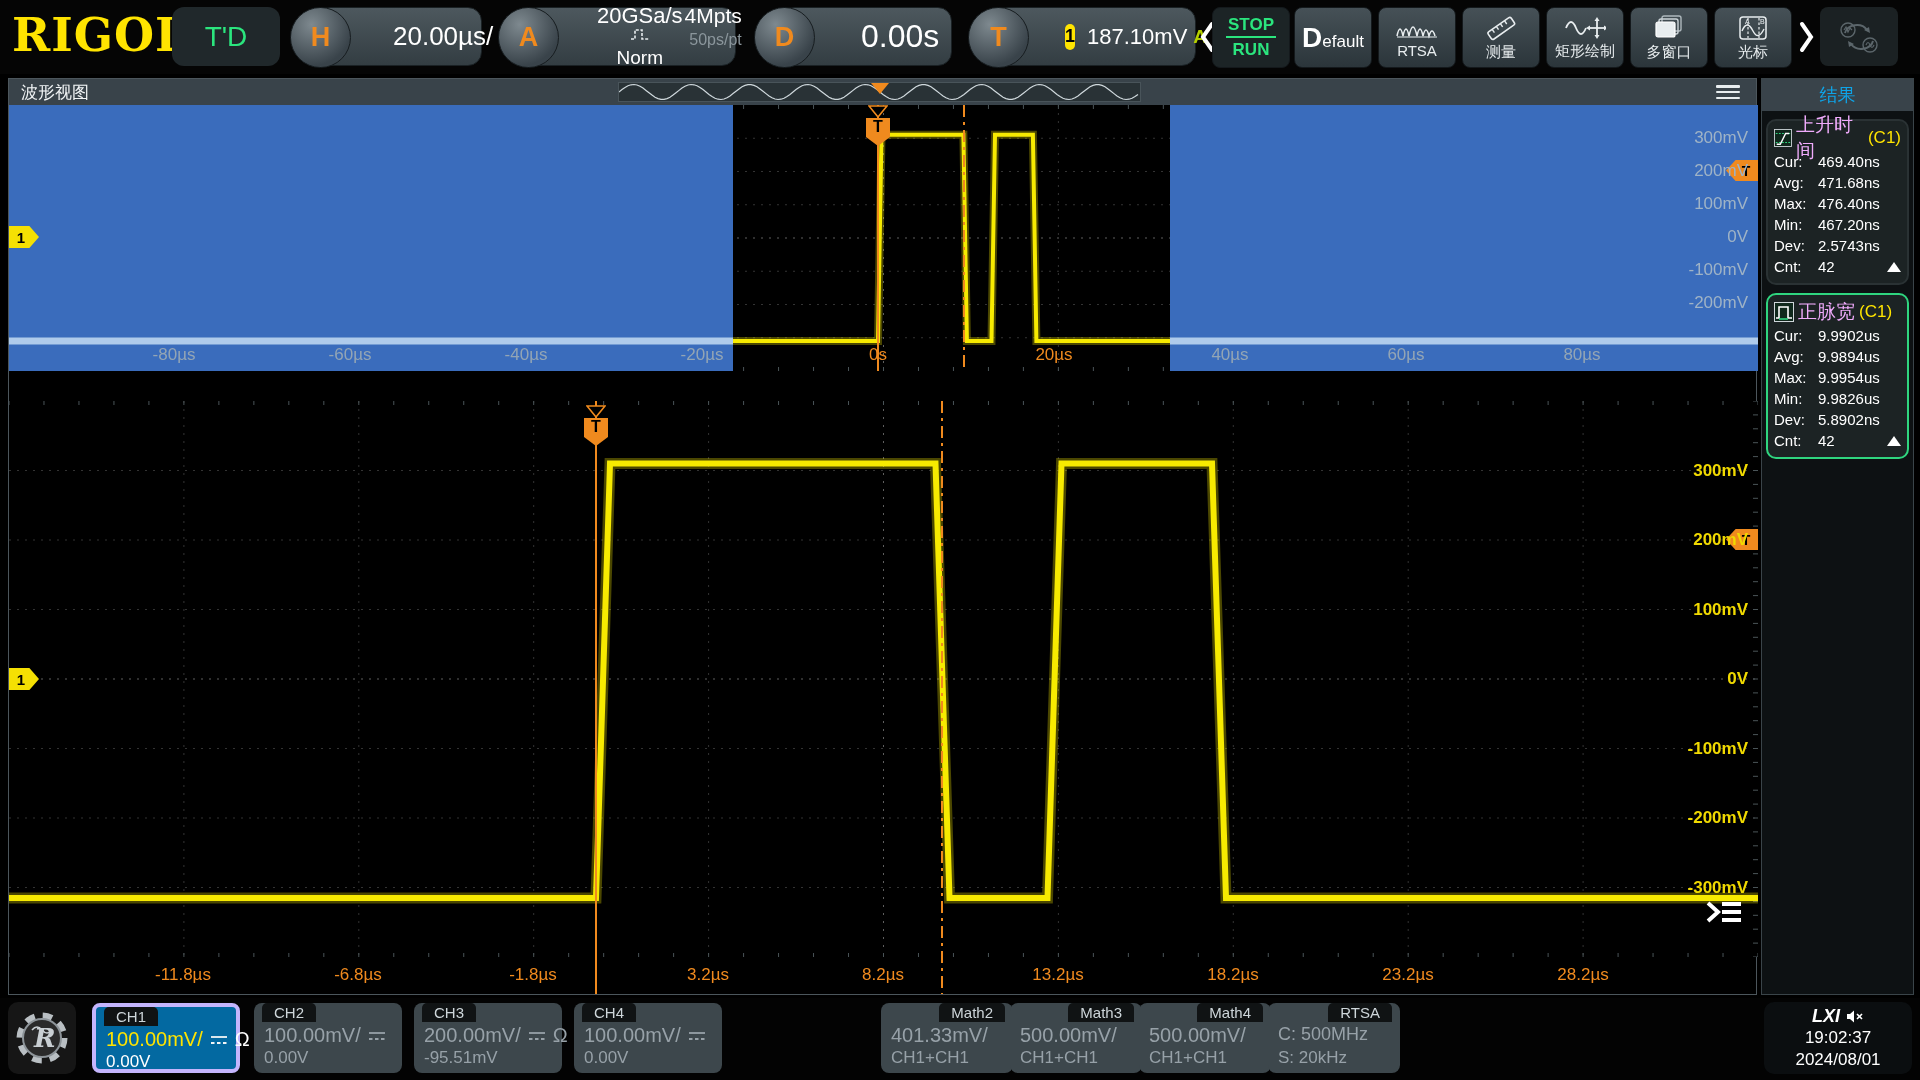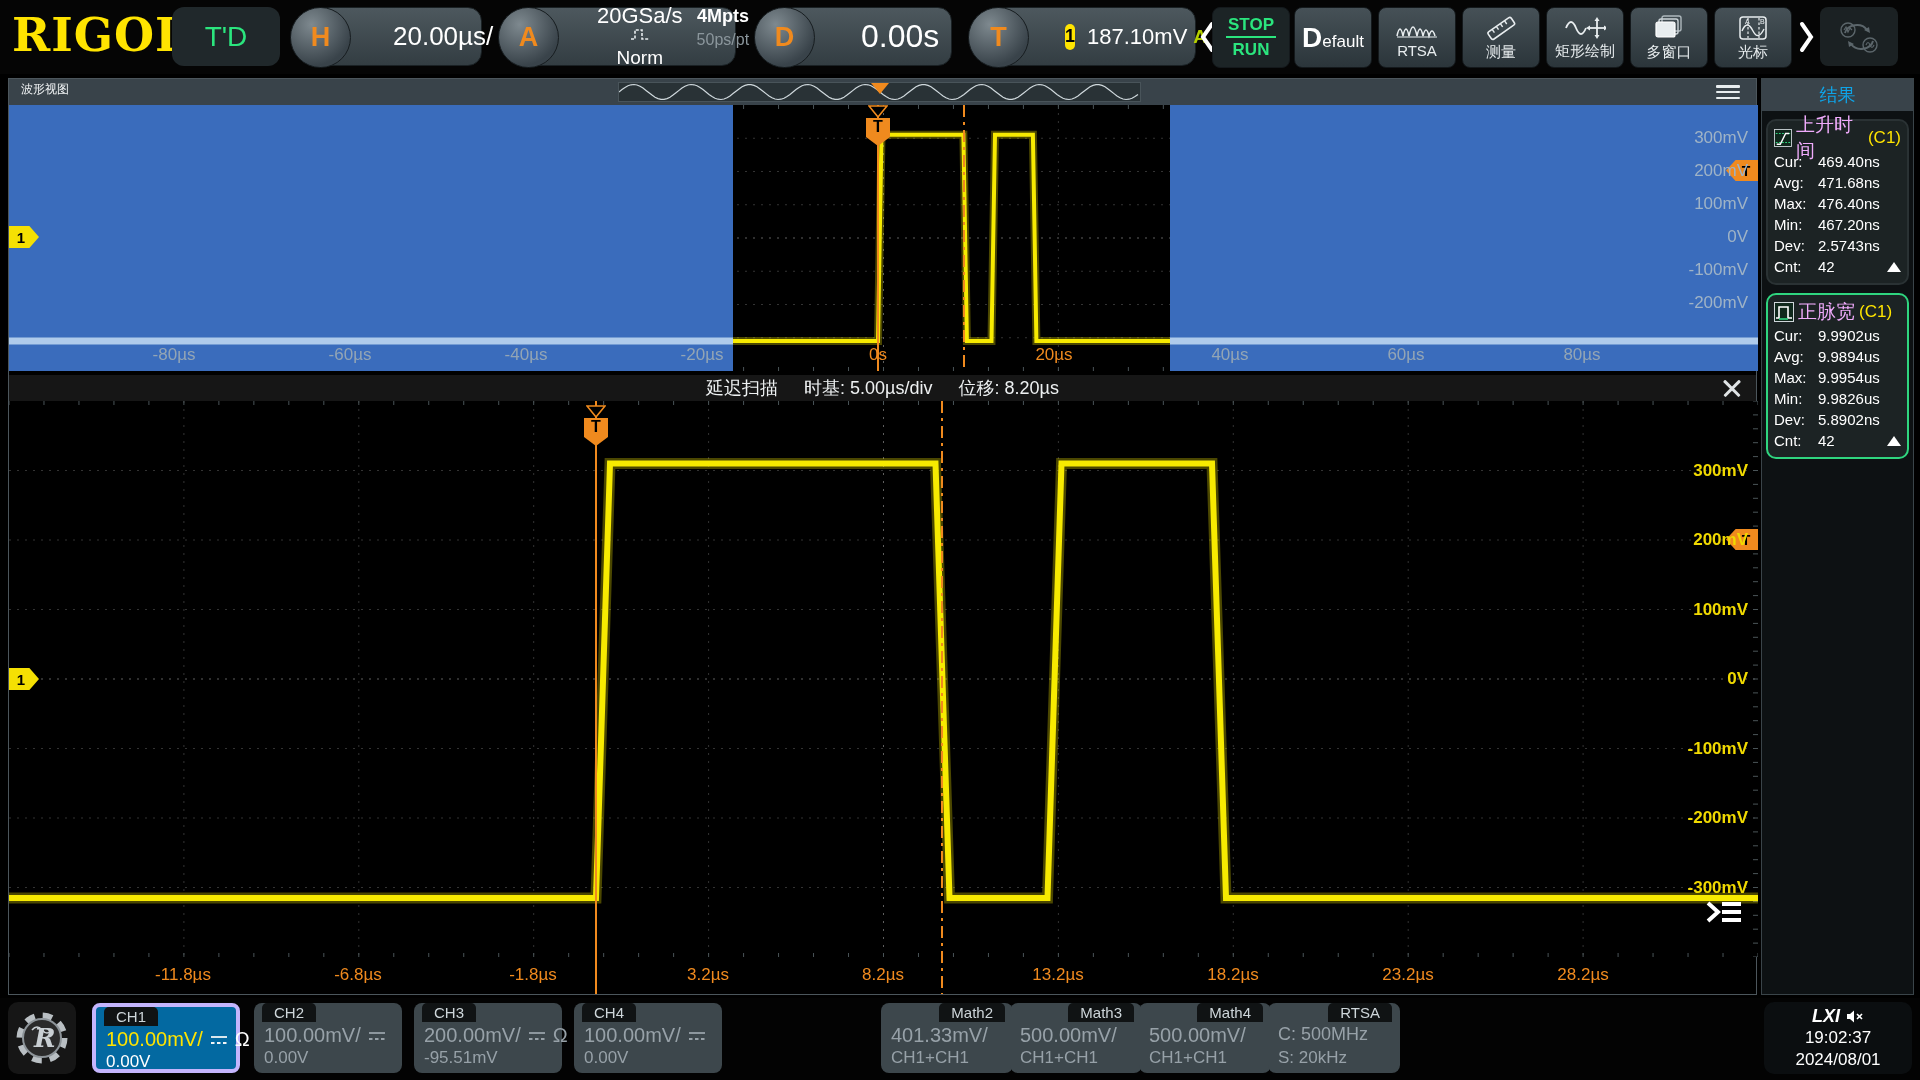--- a/index.html
+++ b/index.html
@@ -15,26 +15,26 @@
   .knobgrp{position:absolute;top:7px;height:59px;}
   .knobgrp .pill{position:absolute;left:26px;right:0;top:0;bottom:0;border-radius:14px;
     background:linear-gradient(180deg,#4d585e,#333d42);border:1px solid #1a2124;
     display:flex;align-items:center;color:#fff;}
   .knob{position:absolute;left:0;top:0;width:59px;height:59px;border-radius:50%;
     background:radial-gradient(circle at 35% 28%,#7e898f,#39434a 72%);border:1px solid #171d20;
     display:flex;align-items:center;justify-content:center;color:#f08a1e;font-size:27px;font-weight:bold;z-index:2;}
   .grp-h{left:290px;width:192px;}
   .grp-h .val{margin-left:76px;font-size:26px;}
   .grp-a{left:498px;width:238px;}
-  .grp-a .cols{margin-left:72px;display:flex;gap:14px;width:156px;}
+  .grp-a .cols{margin-left:72px;display:flex;gap:2px;width:156px;}
   .grp-a .c1{display:flex;flex-direction:column;line-height:24px;}
   .grp-a .c1 .r1{font-size:22px;}
   .grp-a .c1 .r2{font-size:19px;display:flex;align-items:center;gap:5px;flex-direction:column;}
   .grp-a .c2{display:flex;flex-direction:column;line-height:24px;text-align:right;margin-left:auto;}
-  .grp-a .c2 .r1{font-size:18px;font-weight:bold;}
+  .grp-a .c2 .r1{font-size:21px;}
   .grp-a .c2 .r2{font-size:16px;color:#8b969c;}
   .grp-d{left:754px;width:198px;}
   .grp-d .val{margin-left:80px;font-size:32px;}
   .grp-t{left:968px;width:228px;}
   .grp-t .pill{gap:6px;padding-left:70px;}
   .badge1{width:26px;height:26px;background:#ffe400;border-radius:6px;color:#000;font-weight:bold;
     font-size:18px;display:flex;align-items:center;justify-content:center;}
   .tlevel{font-size:22px;}
   .tflagA{color:#b5cf00;font-size:19px;font-weight:bold;}
   .chev{position:absolute;top:20px;width:20px;height:34px;}
@@ -47,21 +47,21 @@
   .runstop .s2{color:#2be57e;font-size:17px;font-weight:bold;margin-top:2px;}
   .defbtn .dlabel{display:block;font-size:17px;color:#fff;}
   .defbtn .dlabel::first-letter{font-size:28px;font-weight:bold;}
   .graybtn{position:absolute;left:1820px;top:7px;width:78px;height:59px;background:#1b2123;
     border-radius:8px;display:flex;align-items:center;justify-content:center;}
 
   
   #workspace{position:absolute;left:8px;top:78px;width:1749px;height:917px;background:#000;
     border:1px solid #4c565c;box-sizing:border-box;}
   #titlebar{position:absolute;left:0;top:0;width:100%;height:26px;background:#39434a;}
-  #titlebar .wtitle{position:absolute;left:12px;top:2px;font-size:12px;color:#f2f5f6;}
+  #titlebar .wtitle{position:absolute;left:12px;top:2px;font-size:17px;color:#f2f5f6;}
   #navstrip{position:absolute;left:609px;top:3px;width:523px;height:20px;background:#293236;
     border:1px solid #49545a;box-sizing:border-box;}
   #navtri{position:absolute;left:50%;top:0;margin-left:-9px;width:0;height:0;
     border-left:9px solid transparent;border-right:9px solid transparent;border-top:11px solid #f08a1e;}
   .hamb{position:absolute;right:16px;top:6px;width:24px;height:14px;display:flex;flex-direction:column;justify-content:space-between;}
   .hamb i{display:block;height:2.5px;background:#e8edef;border-radius:1px;}
 
   .plotwrap{position:absolute;left:0;overflow:hidden;}
   #upwrap{top:26px;width:1749px;height:266px;}
   #lowrap{top:322px;width:1749px;height:593px;}
@@ -484,29 +484,20 @@
           <span class="tlabel dim" style="left: 1573px; top: 240px;">80µs</span>
           <span class="vlabel" style="top: 33px; color: rgb(159, 179, 198);">300mV</span>
           <span class="vlabel" style="top: 66px; color: rgb(159, 179, 198);">200mV</span>
           <span class="vlabel" style="top: 99px; color: rgb(159, 179, 198);">100mV</span>
           <span class="vlabel" style="top: 132px; color: rgb(159, 179, 198);">0V</span>
           <span class="vlabel" style="top: 165px; color: rgb(159, 179, 198);">-100mV</span>
           <span class="vlabel" style="top: 198px; color: rgb(159, 179, 198);">-200mV</span>
         </div>
     </div>
 
-    <div id="delaybar">
-      <span>延迟扫描</span>
-      <span>时基: 5.00µs/div</span>
-      <span>位移: 8.20µs</span>
-      <div class="closex">
-          <i></i>
-          <b></b>
-        </div>
-    </div>
 
     <div class="plotwrap" id="lowrap">
       <svg class="plotsvg" width="1749" height="556" viewBox="0 0 1749 556">
           <rect x="0" y="0" width="1749" height="556" fill="#000"></rect>
           <line x1="174.9" y1="0" x2="174.9" y2="556" stroke="#333333" stroke-width="1" stroke-dasharray="2 6"></line>
           <line x1="349.8" y1="0" x2="349.8" y2="556" stroke="#333333" stroke-width="1" stroke-dasharray="2 6"></line>
           <line x1="524.7" y1="0" x2="524.7" y2="556" stroke="#333333" stroke-width="1" stroke-dasharray="2 6"></line>
           <line x1="699.6" y1="0" x2="699.6" y2="556" stroke="#333333" stroke-width="1" stroke-dasharray="2 6"></line>
           <line x1="874.5" y1="0" x2="874.5" y2="556" stroke="#5f5f5f" stroke-width="1" stroke-dasharray="2 6"></line>
           <line x1="1049.4" y1="0" x2="1049.4" y2="556" stroke="#333333" stroke-width="1" stroke-dasharray="2 6"></line>

